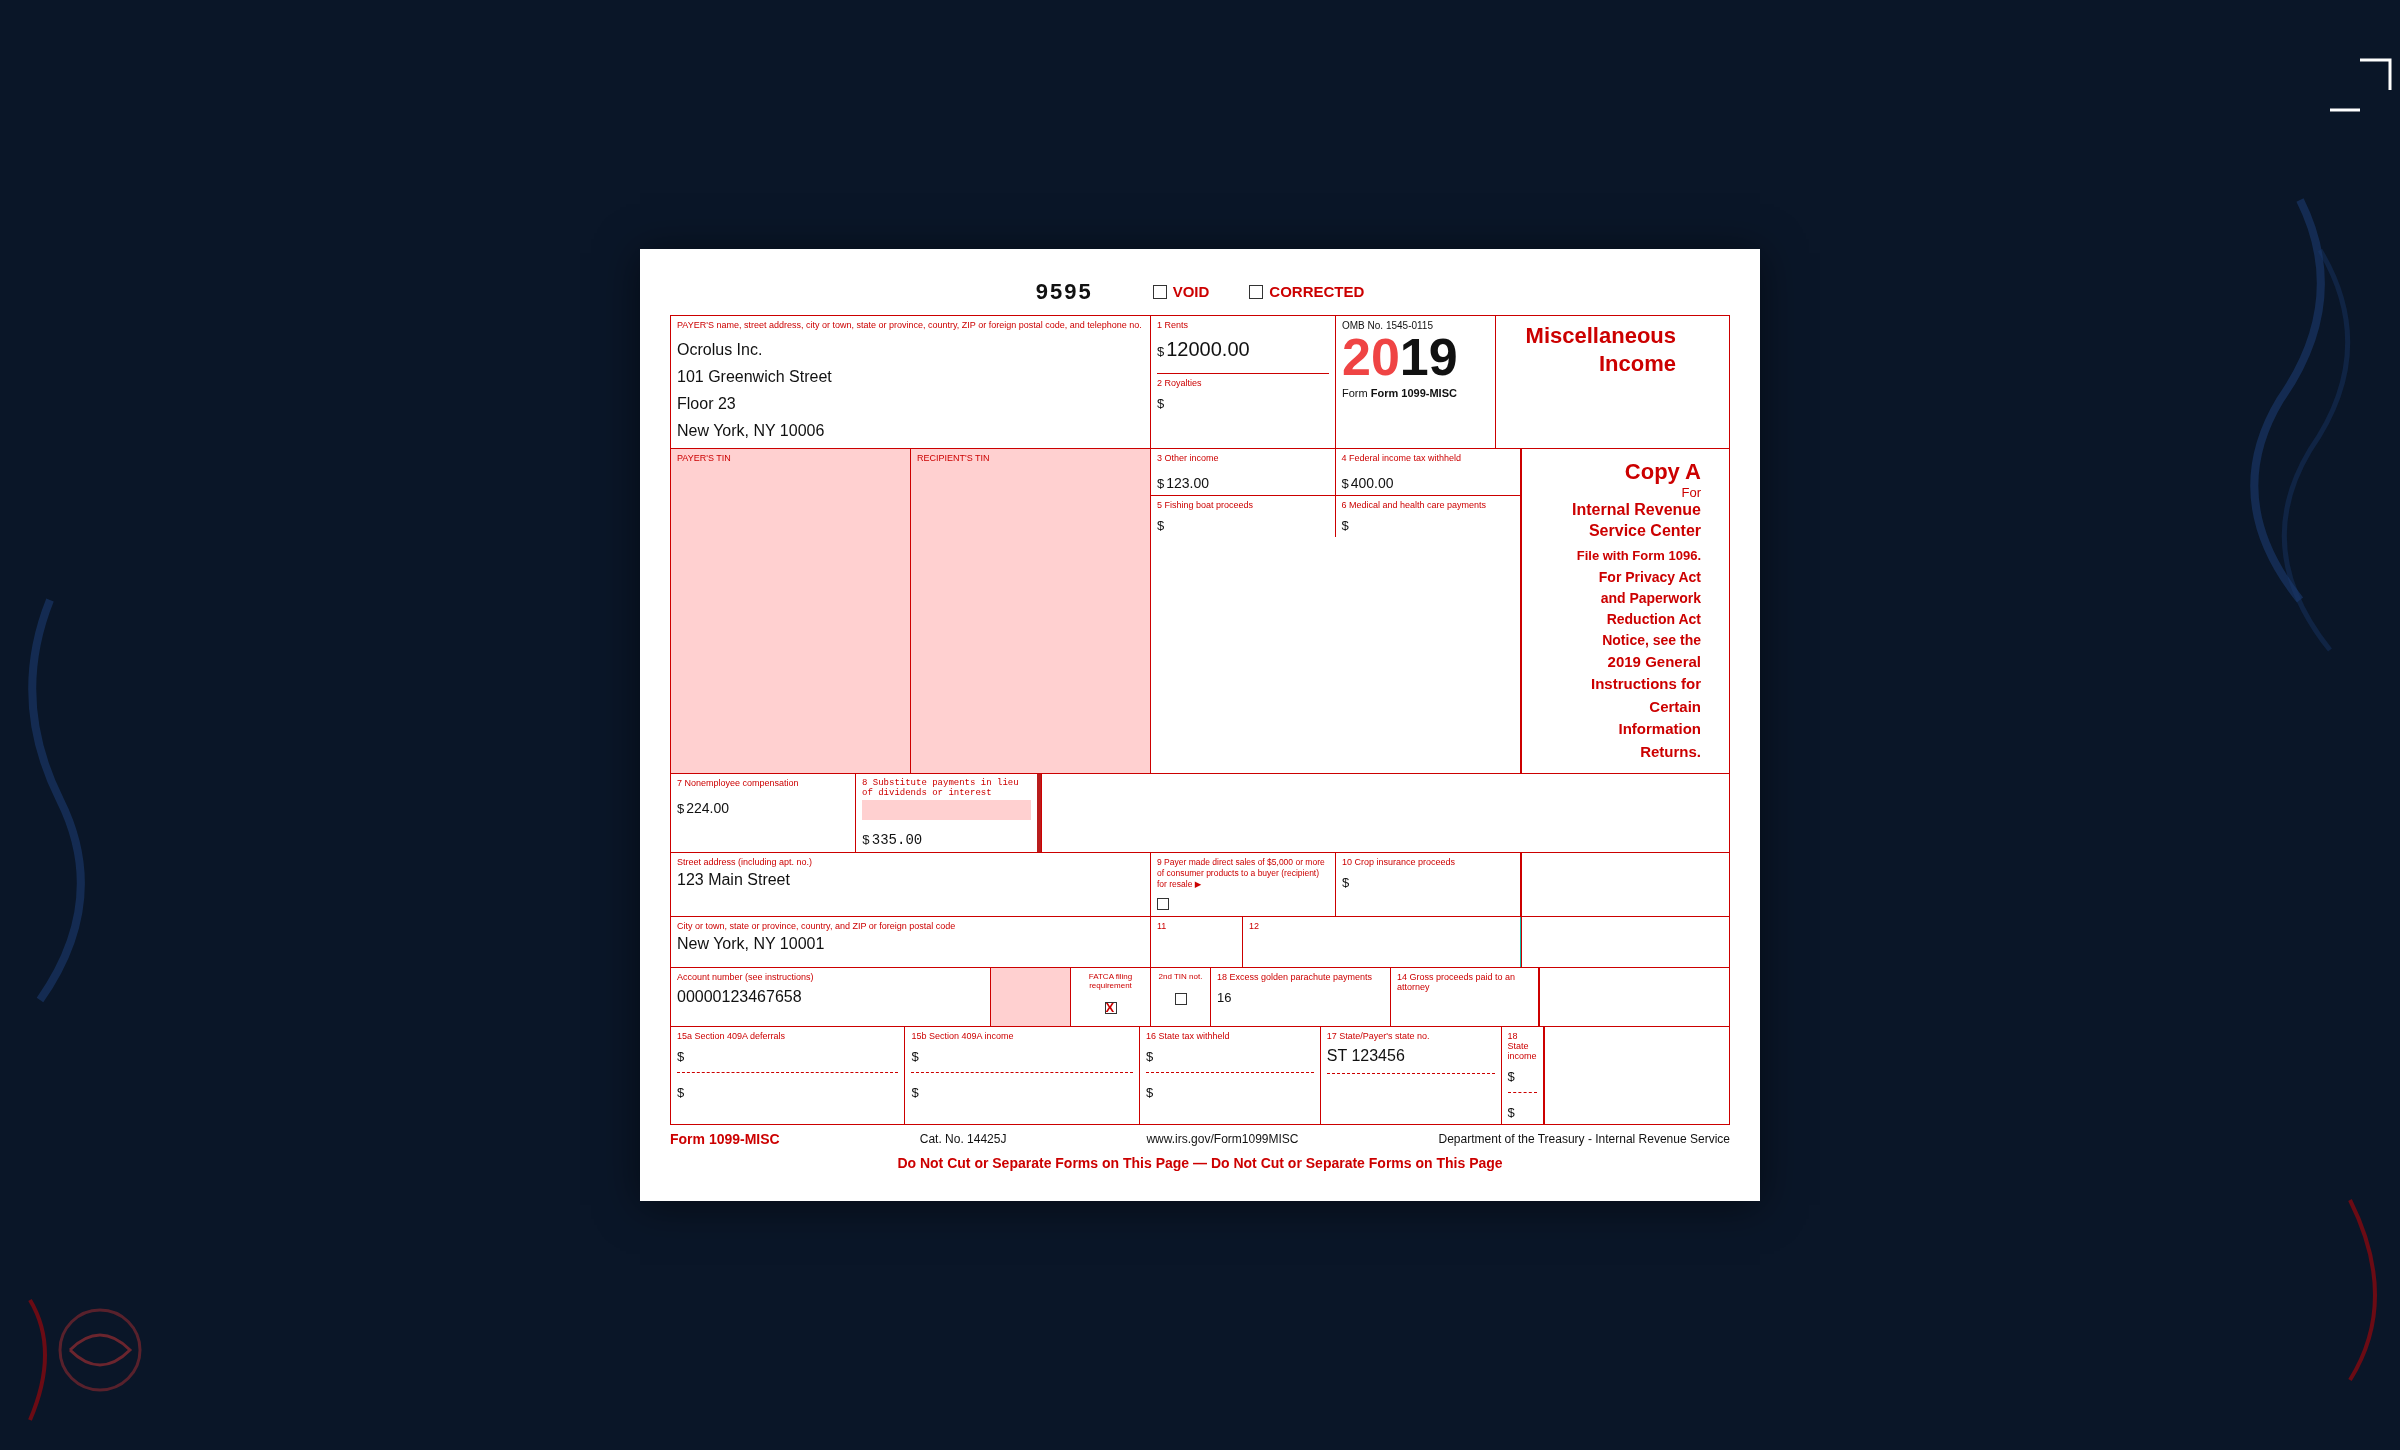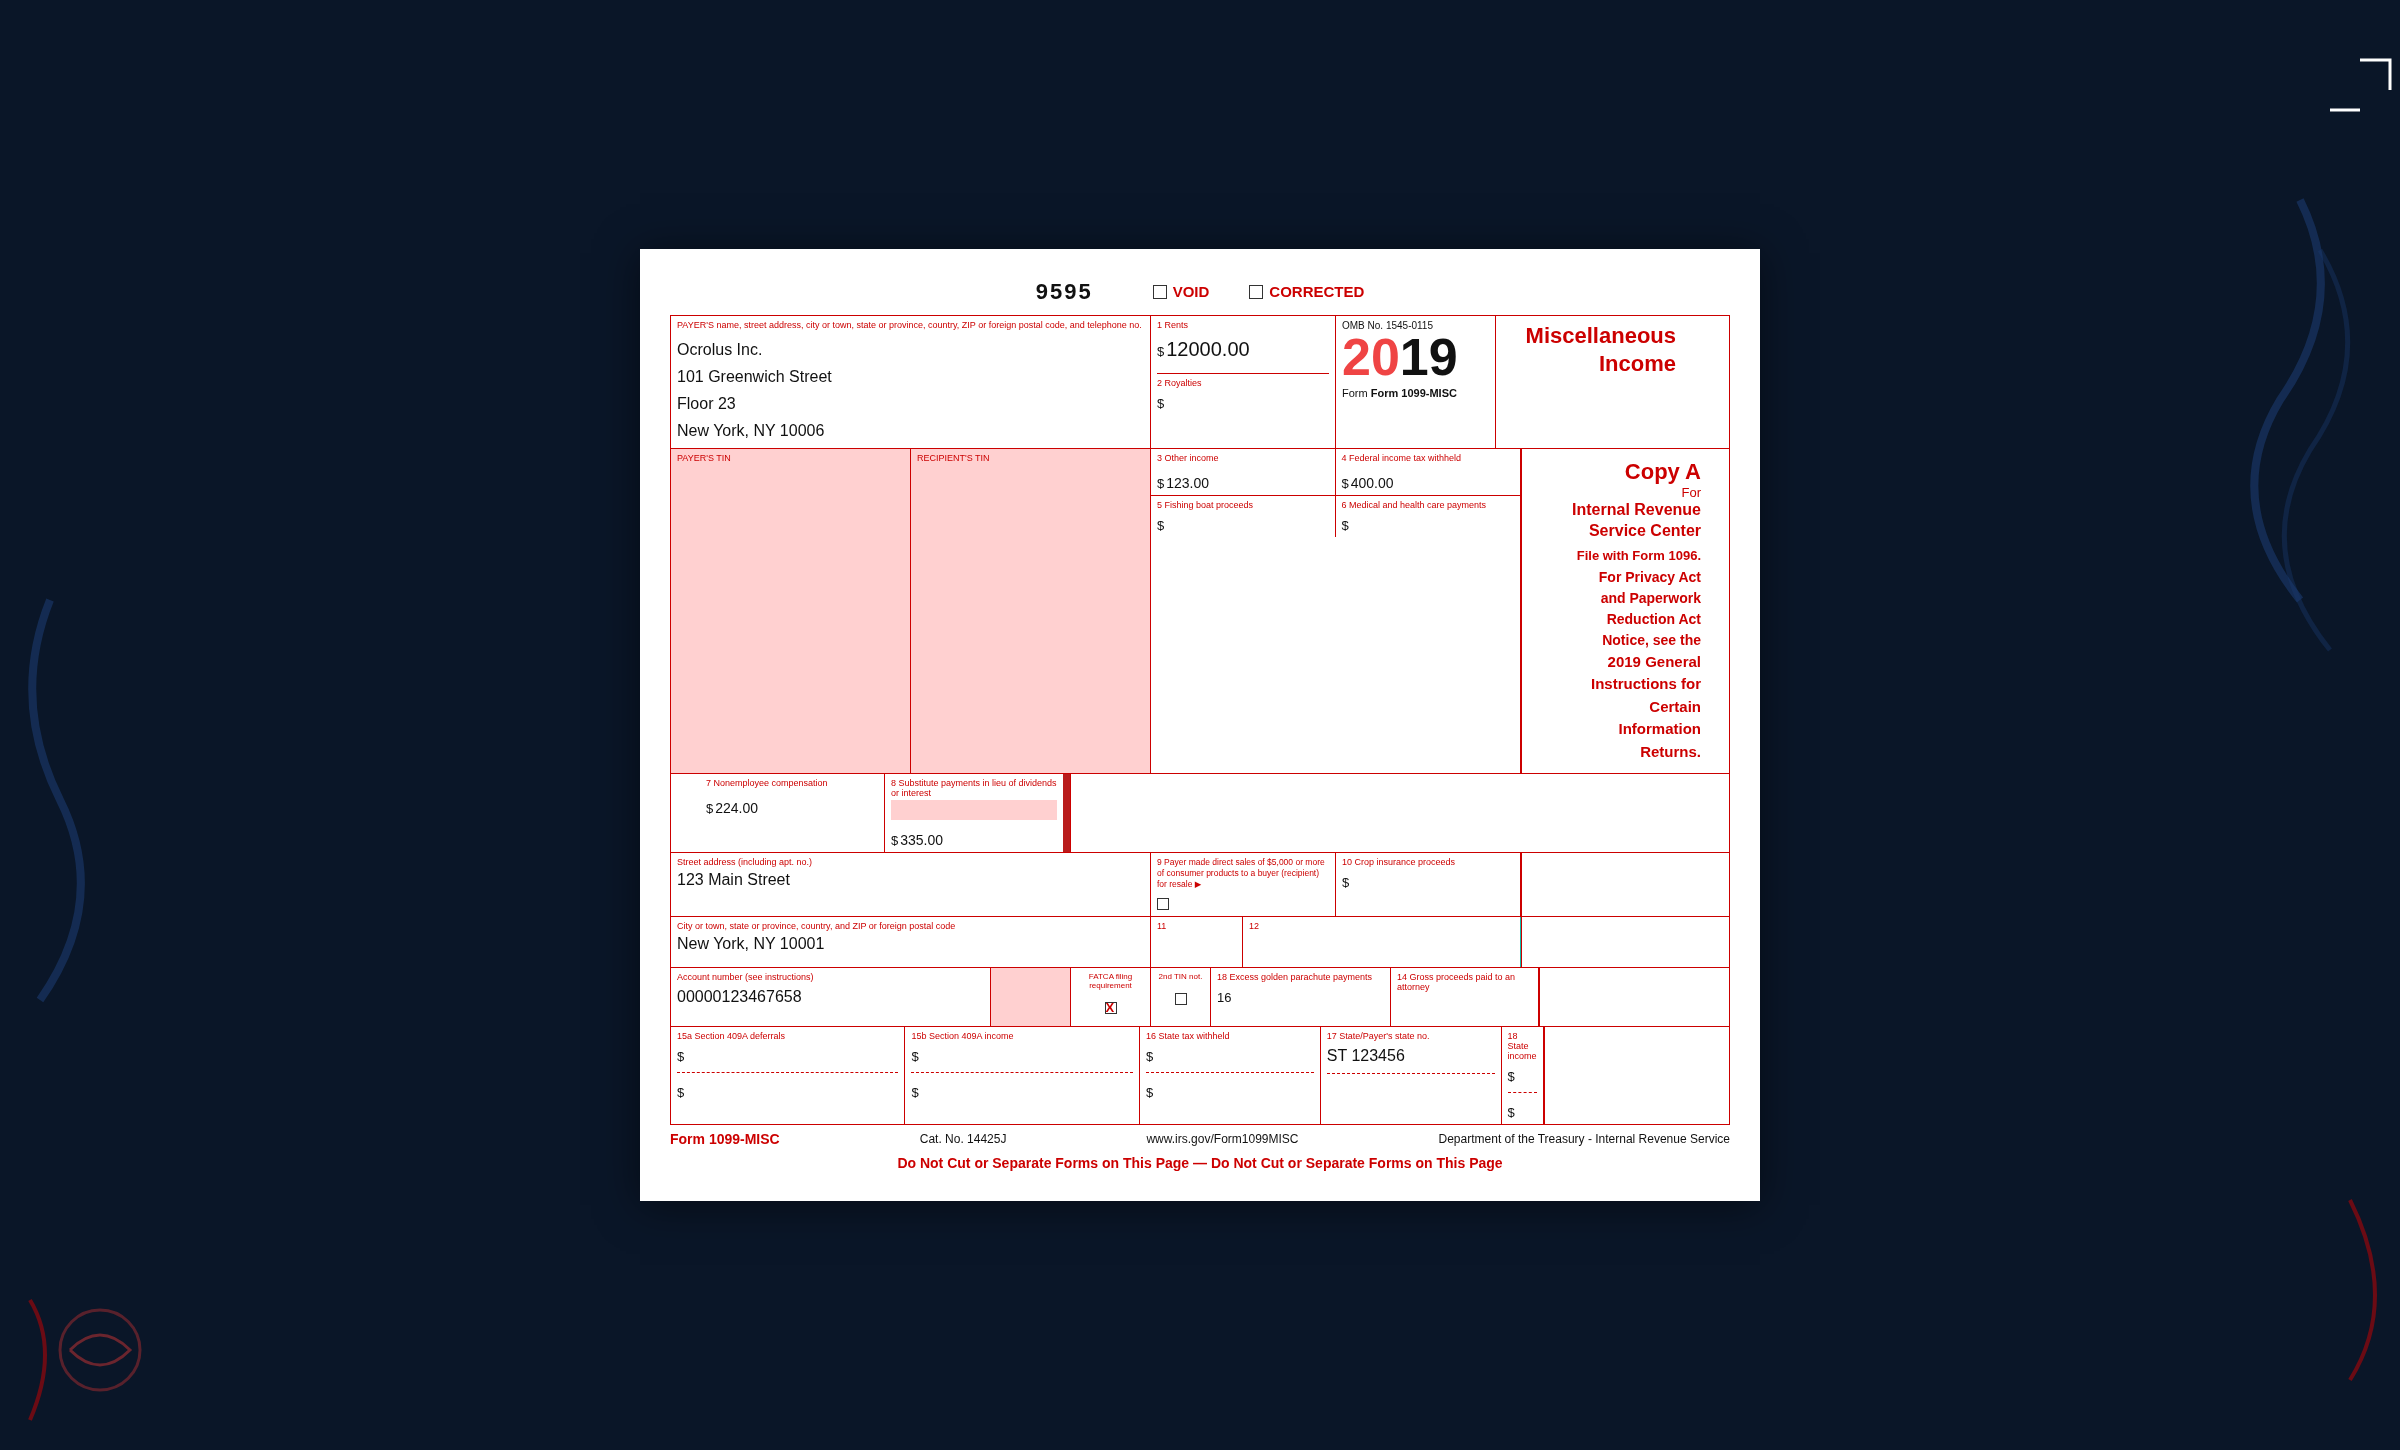--- a/index.html
+++ b/index.html
@@ -452,28 +452,28 @@
           <span class="highlight">2019 General</span><br>
           <span class="highlight">Instructions for</span><br>
           <span class="highlight">Certain</span><br>
           <span class="highlight">Information</span><br>
           <span class="highlight">Returns.</span>
         </div>
       </div>
     </div>
 
     <div class="row">
-      <div class="cell" style="width:185px; border-right:1px solid #cc0000;margin-left:29px;">
+      <div class="cell" style="width:185px; border-right:1px solid #cc0000;">
         <span class="cell-label">7 Nonemployee compensation</span>
         <div class="value-line">
           <span class="dollar-prefix">$</span>
           <span class="cell-value">224.00</span>
         </div>
       </div>
-      <div class="cell" style="width:185px; border-right:7px solid #b91c1c;">
+      <div class="cell" style="width:185px; border-right:4px solid #b91c1c;font-family:Liberation Mono, monospace;">
         <span class="cell-label">8 Substitute payments in lieu of dividends or interest</span>
         <div style="background:#ffd0d0; height:20px; margin-top:2px; margin-bottom:2px;"></div>
         <div class="value-line">
           <span class="dollar-prefix">$</span>
           <span class="cell-value">335.00</span>
         </div>
       </div>
       <div style="width:190px; border-left:1px solid #cc0000;"></div>
     </div>
 

